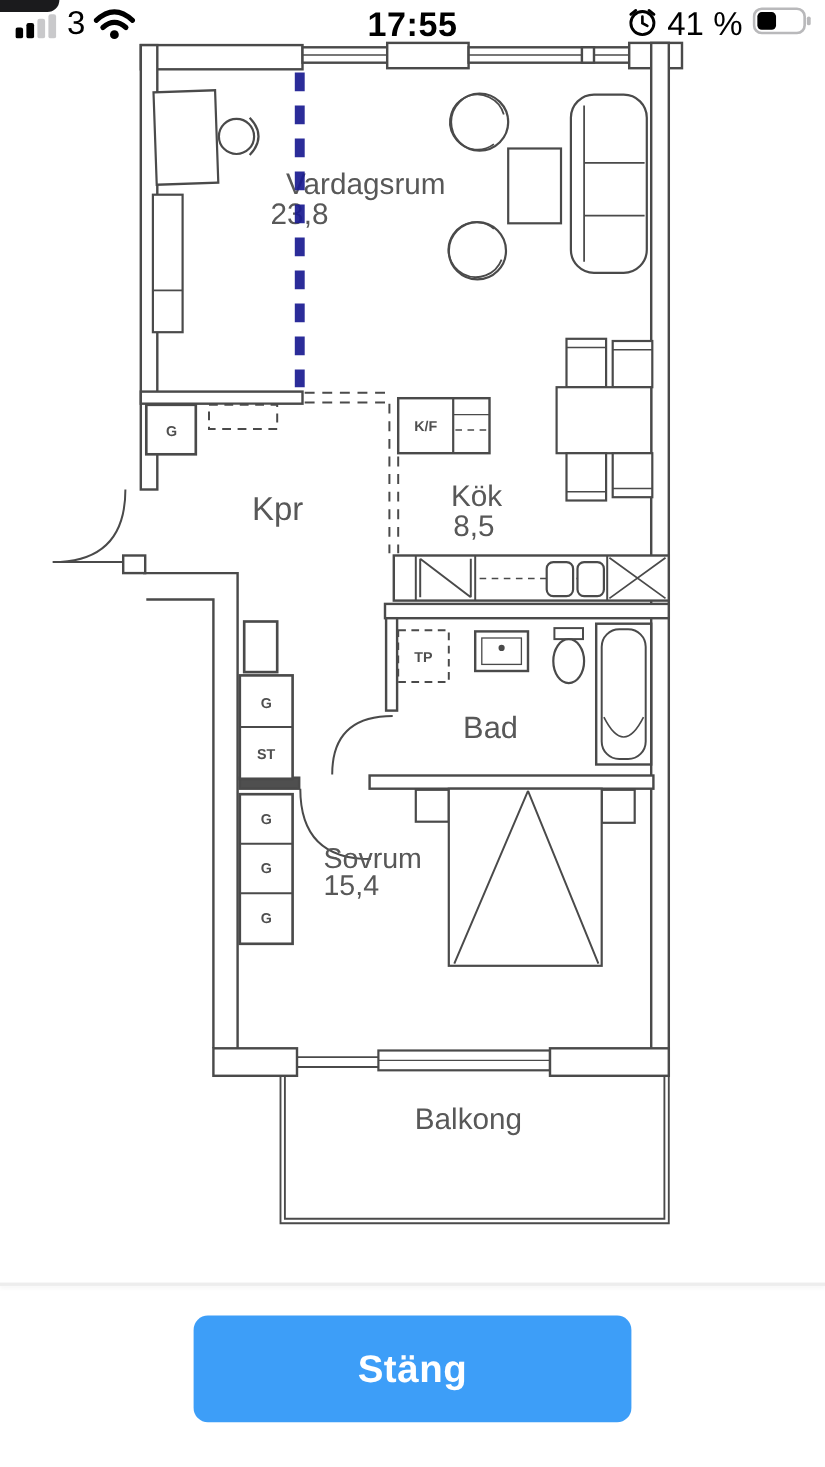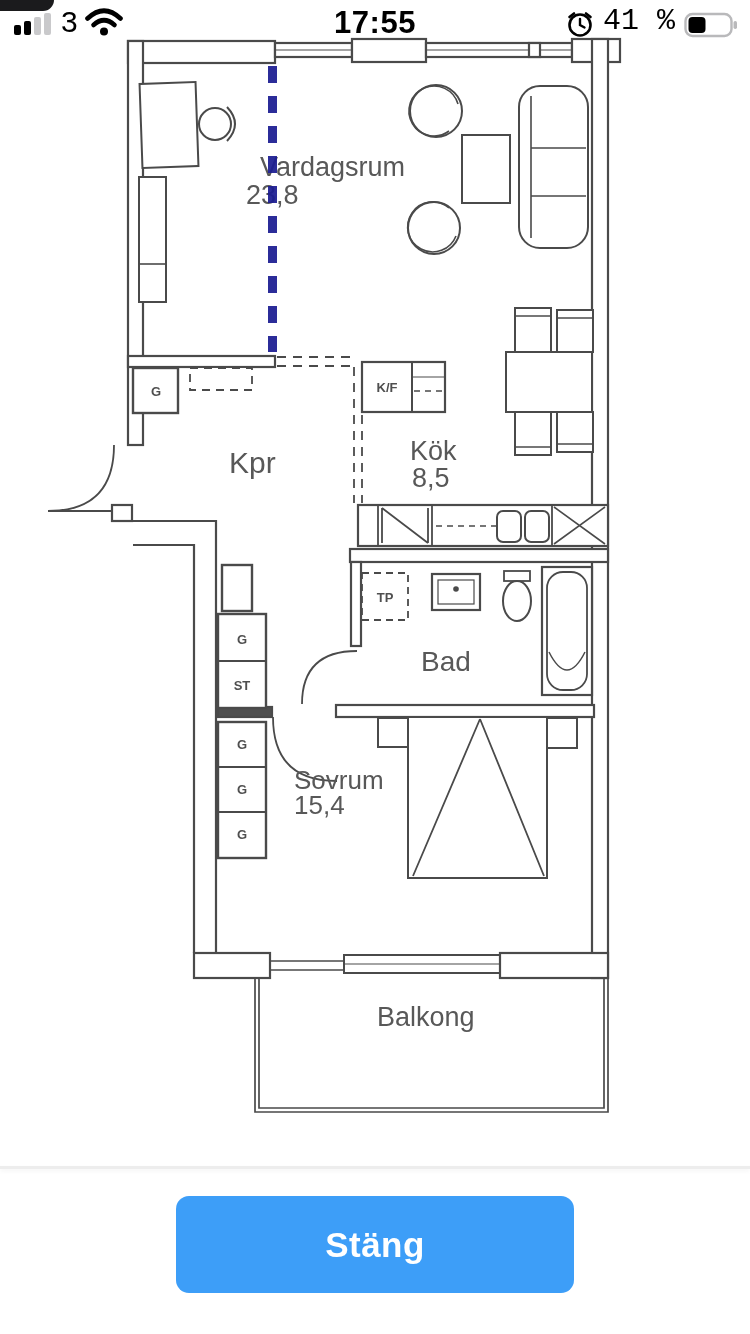--- a/index.html
+++ b/index.html
@@ -7,21 +7,21 @@
     position:relative;width:750px;height:1334px;margin:0 auto;
     background:#fff;overflow:hidden;
     font-family:"Liberation Sans","DejaVu Sans",sans-serif;
   }
   
   #statusbar{position:absolute;top:0;left:0;width:750px;height:44px;z-index:5;}
   .sb-left{position:absolute;left:14px;top:6px;display:flex;align-items:center;gap:7px;height:32px;}
   .sb-carrier{font-size:30px;color:#000;}
   .sb-time{position:absolute;left:0;right:0;top:5px;text-align:center;
     font-size:31px;font-weight:600;color:#000;letter-spacing:.5px;}
-  .sb-right{position:absolute;right:12px;top:6px;display:flex;align-items:flex-end;gap:9px;height:32px;font-family:Liberation Mono, monospace;}
+  .sb-right{position:absolute;right:12px;top:6px;display:flex;align-items:flex-start;gap:9px;height:32px;}
   .sb-batt-text{font-size:30px;color:#000;}
   .corner-blob{position:absolute;left:0;top:0;width:54px;height:11px;background:#1b1b1d;
     border-radius:0 0 20px 0;}
   
   #plan{position:absolute;top:0;left:0;z-index:1;}
   
   #footer-divider{position:absolute;left:0;top:1166px;width:750px;height:3px;background:#ededed;
     box-shadow:0 2px 4px rgba(0,0,0,.05);}
   #close-btn{
     position:absolute;left:176px;top:1196px;width:398px;height:97px;

